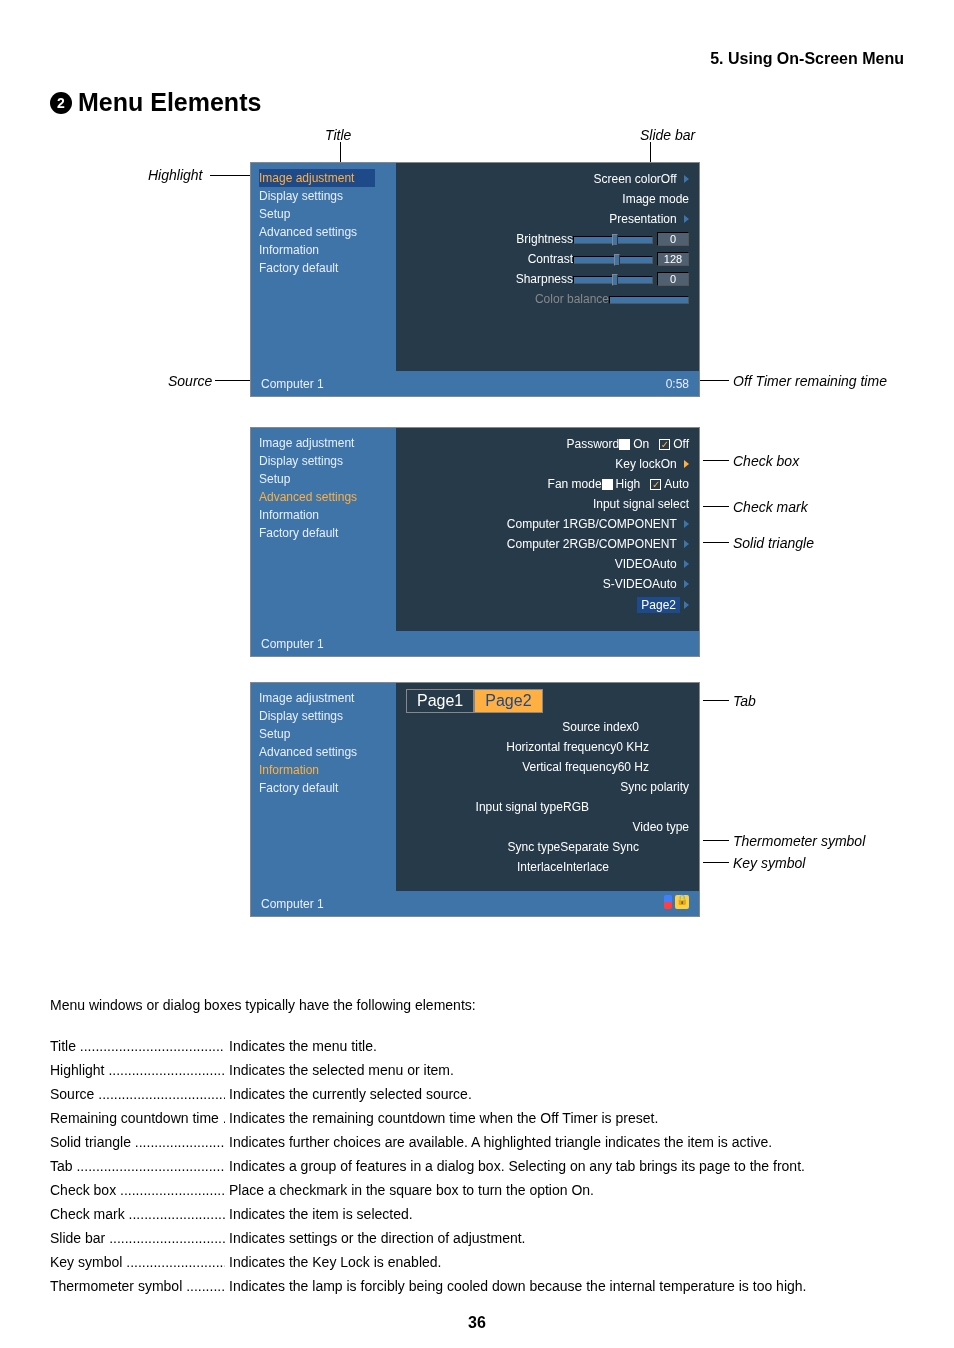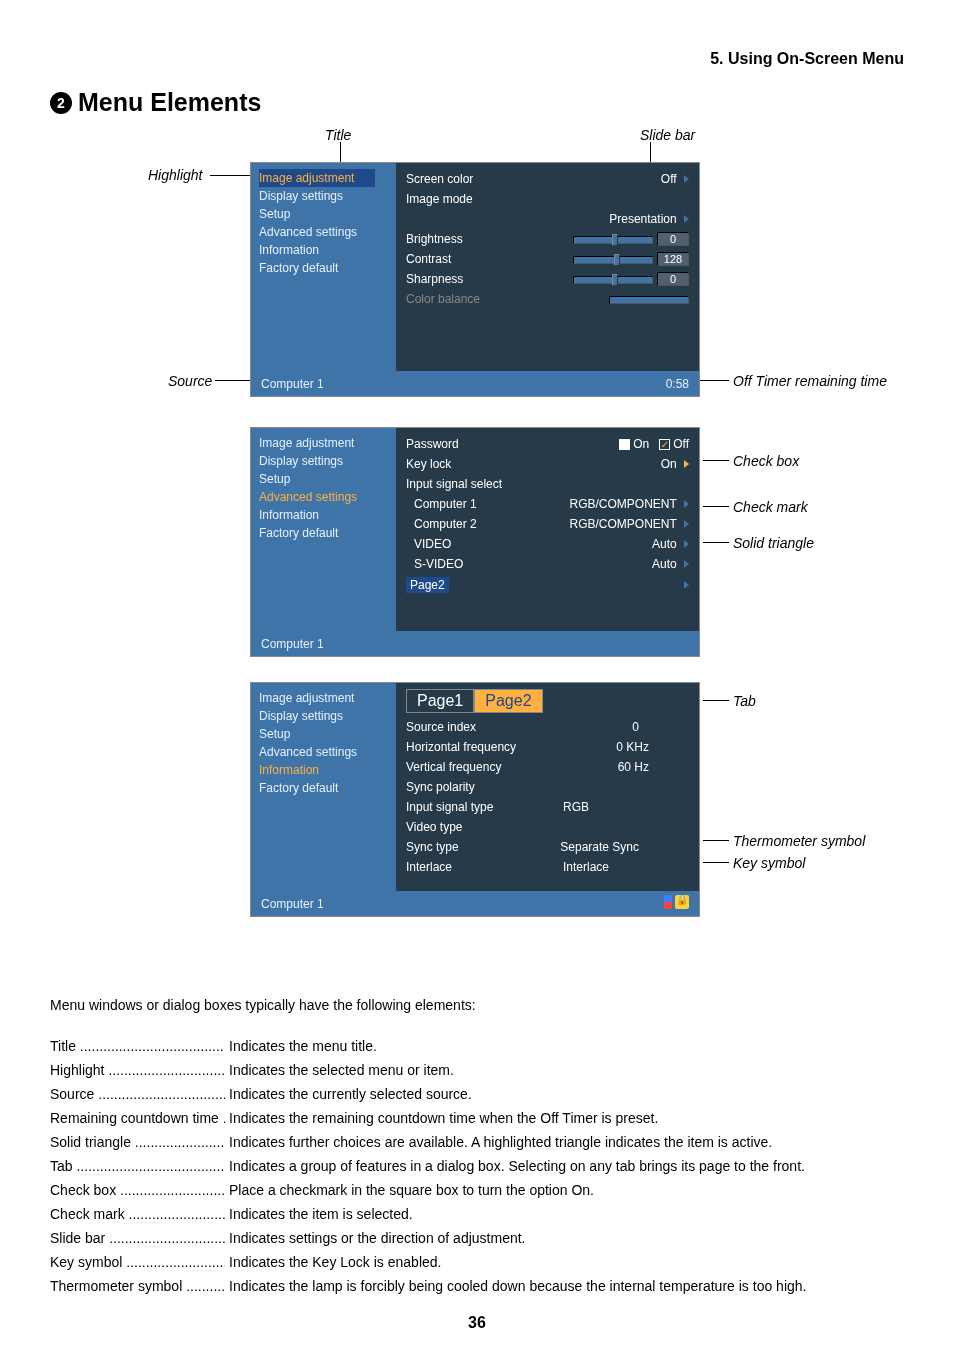--- a/index.html
+++ b/index.html
@@ -8,21 +8,21 @@
 .section-title { font-size: 25px; font-weight: 900; margin-bottom: 10px; display: flex; align-items: center; gap: 6px; }
 .section-num { display: inline-flex; width: 22px; height: 22px; border-radius: 50%; background: #000; color: #fff; font-size: 14px; align-items: center; justify-content: center; }
 .diagram-area { position: relative; margin: 0 auto 20px auto; height: 850px; }
 .label { position: absolute; font-style: italic; font-size: 14px; color: #000; }
 .menu-box { position: absolute; border: 1px solid #888; background: #3e74a8; font-family: Arial, sans-serif; font-size: 12px; color: #fff; }
 .menu-sidebar { position: absolute; left: 0; top: 0; bottom: 0; width: 132px; background: #3e74a8; padding: 6px 8px; }
 .menu-sidebar div { padding: 2px 0; color: #e8f0ff; font-size: 12px; }
 .menu-sidebar .highlight { background: #1e4a8a; color: #ffb040; }
 .menu-sidebar .selected { color: #ffb040; }
 .menu-content { position: absolute; left: 145px; right: 0; top: 0; bottom: 25px; background: #263a4a; padding: 6px 10px; }
-.menu-content .row { display: flex; justify-content: space-between; align-items: center; padding: 3px 0; font-size: 12px; }
+.menu-content .row { display: flex; justify-content: flex-end; align-items: center; padding: 3px 0; font-size: 12px; }
 .menu-content .row .lbl { color: #fff; }
 .menu-content .row .lbl.dim { color: #888; }
 .menu-content .row .val { color: #fff; text-align: right; }
 .status-bar { position: absolute; left: 0; right: 0; bottom: 0; height: 25px; background: #3e74a8; padding: 3px 10px; display: flex; justify-content: space-between; align-items: center; font-size: 12px; color: #e8f0ff; }
 .slider { display: inline-block; width: 80px; height: 8px; background: #3e74a8; border: 1px inset #555; position: relative; vertical-align: middle; }
 .slider-handle { position: absolute; width: 6px; height: 12px; background: #3e74a8; border: 1px outset #888; top: -3px; }
 .slider-valbox { display: inline-block; width: 32px; text-align: center; background: #506070; border: 1px inset #555; margin-left: 4px; font-size: 11px; }
 .triangle { display: inline-block; width: 0; height: 0; border-top: 4px solid transparent; border-bottom: 4px solid transparent; border-left: 5px solid #3e74a8; margin-left: 4px; }
 .triangle.hl { border-left-color: #ffb040; }
 .checkbox { display: inline-block; width: 11px; height: 11px; border: 1px solid #fff; background: #263a4a; vertical-align: middle; margin-right: 3px; }
@@ -137,20 +137,24 @@
     <div class="menu-content">
       <div class="row">
           <span class="lbl">Password</span>
           <span class="val"><span class="checkbox filled"></span><span>On</span>&nbsp;&nbsp;&nbsp;<span class="checkbox checked"></span><span>Off</span></span>
         </div>
       <div class="row">
           <span class="lbl">Key lock</span>
           <span class="val"><span>On</span> <span class="triangle hl"></span></span>
         </div>
       <div class="row">
+          <span class="lbl">Fan mode</span>
+          <span class="val"><span class="checkbox filled"></span><span>High</span>&nbsp;&nbsp;&nbsp;<span class="checkbox checked"></span><span>Auto</span></span>
+        </div>
+      <div class="row">
           <span class="lbl">Input signal select</span>
           <span></span>
         </div>
       <div class="row">
           <span class="lbl" style="padding-left:8px;">Computer 1</span>
           <span class="val"><span>RGB/COMPONENT</span> <span class="triangle"></span></span>
         </div>
       <div class="row">
           <span class="lbl" style="padding-left:8px;">Computer 2</span>
           <span class="val"><span>RGB/COMPONENT</span> <span class="triangle"></span></span>

